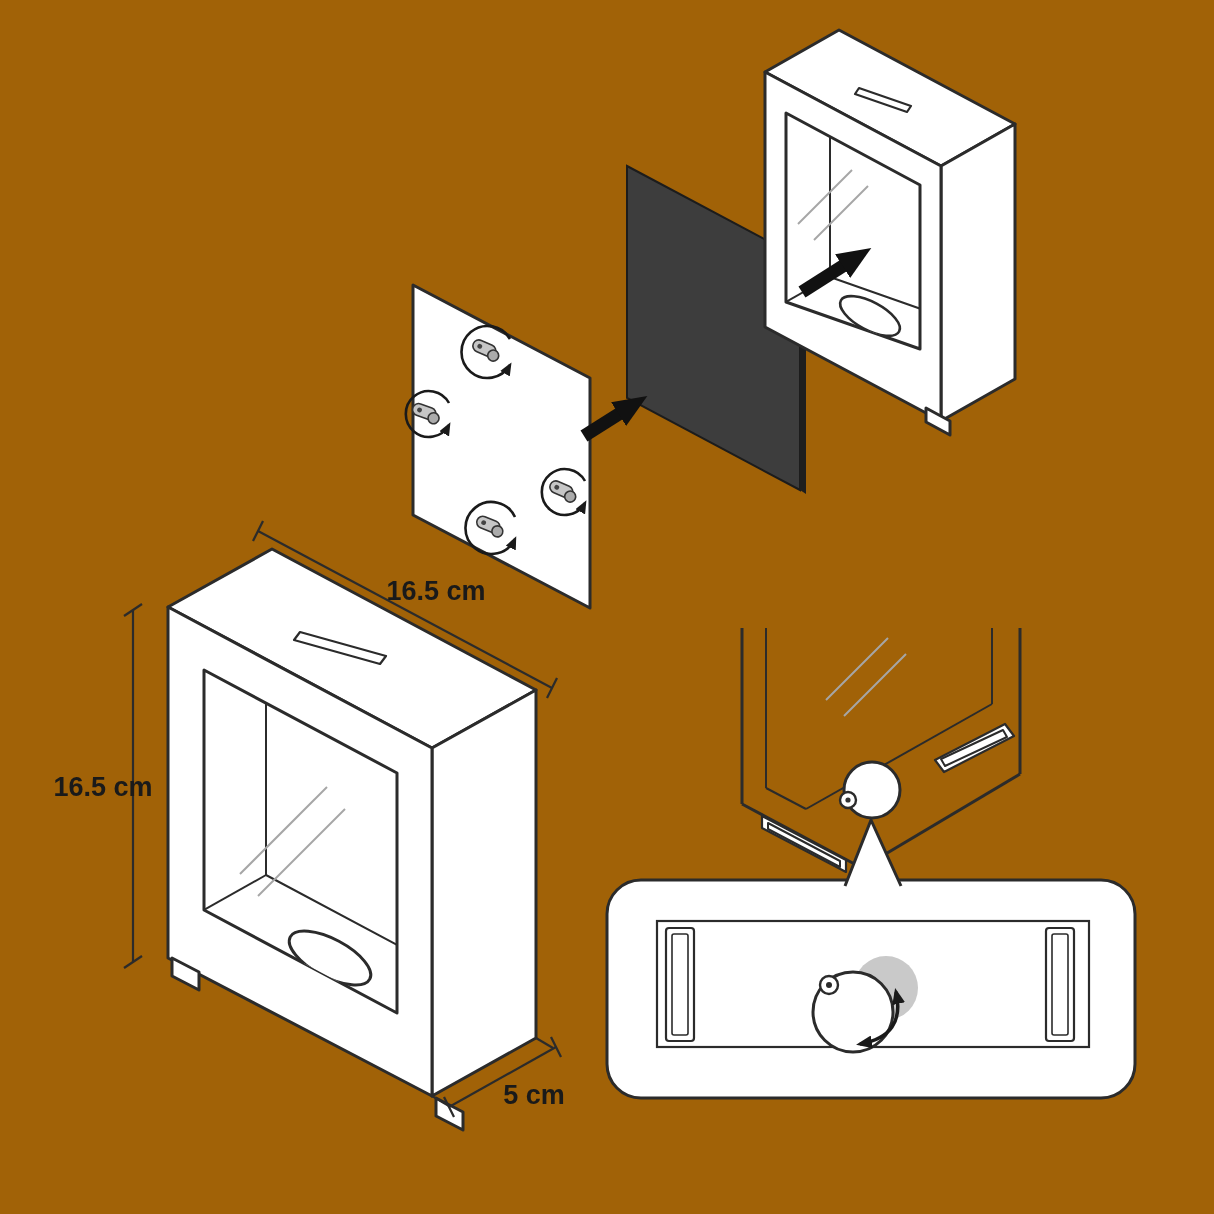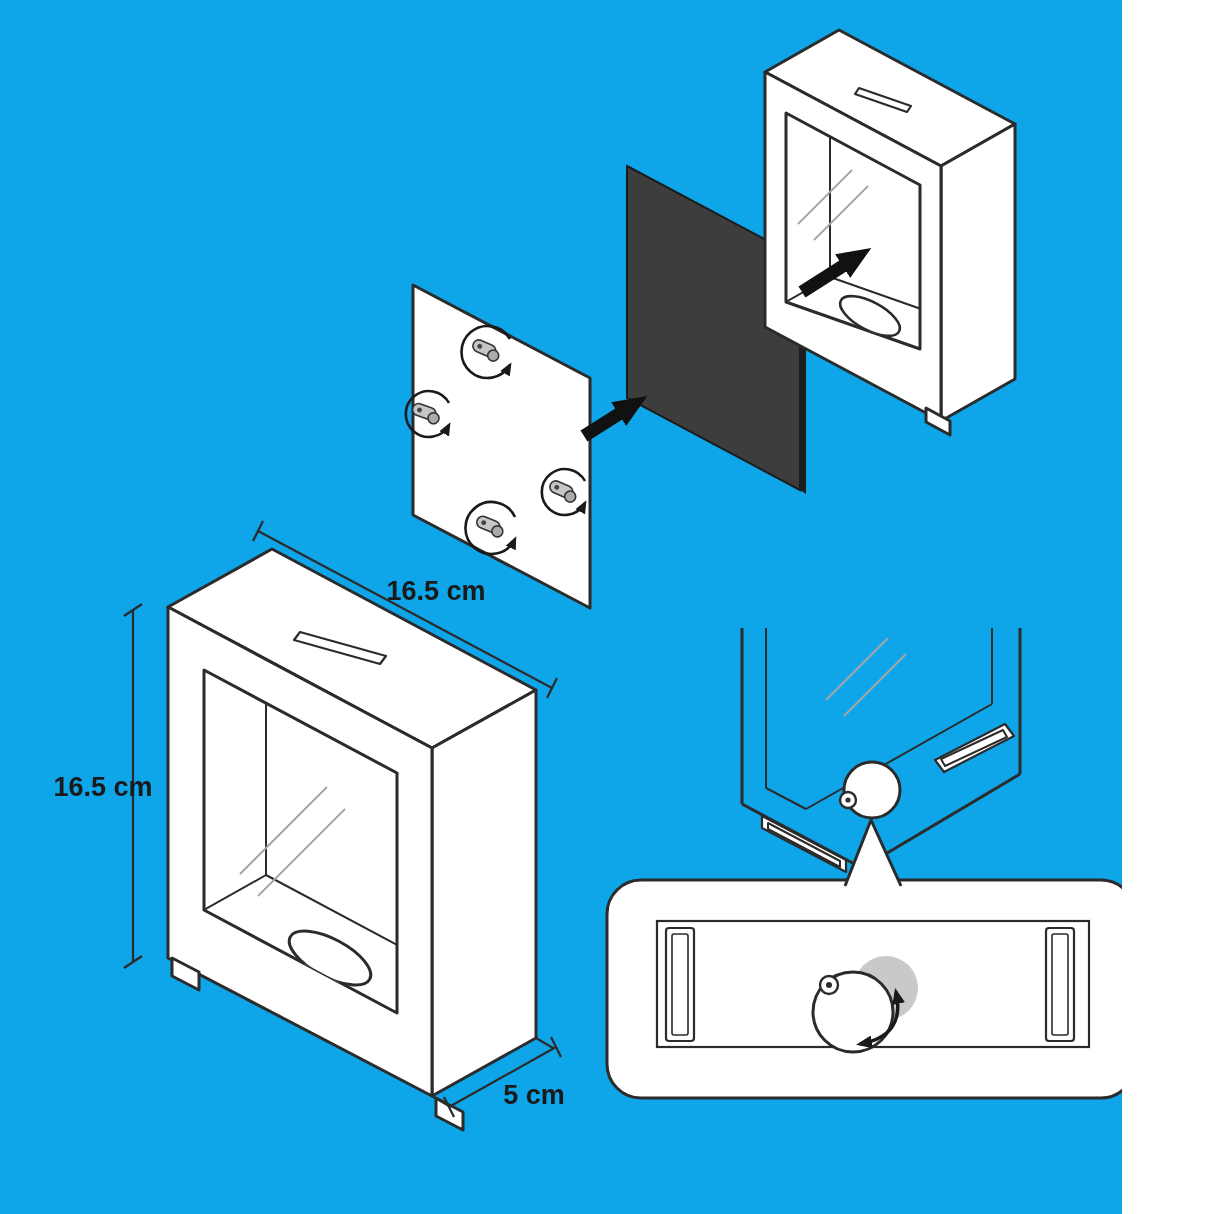--- a/index.html
+++ b/index.html
@@ -1,16 +1,16 @@
 <!DOCTYPE html>
 <html><head>
 <meta charset="utf-8">
 <style>
   html,body{margin:0;padding:0;background:#ffffff;}
-  .page{position:relative;width:1122px;height:1214px;background:#0ea5e9;overflow:hidden;
+  .page{position:relative;width:1214px;height:1214px;background:#a16207;overflow:hidden;
         font-family:"Liberation Sans", sans-serif;}
   svg{display:block;}
   .dim-label{font-family:"Liberation Sans", sans-serif;font-size:27px;font-weight:600;fill:#1a1a1a;}
   .outline{fill:#ffffff;stroke:#2b2b2b;stroke-width:3;stroke-linejoin:round;}
   .thin{fill:none;stroke:#2b2b2b;stroke-width:2;stroke-linejoin:round;}
   .dimline{stroke:#2b2b2b;stroke-width:2.2;fill:none;}
   .shine{stroke:#a6a6a6;stroke-width:2;fill:none;}
   .rotarrow{fill:none;stroke:#1a1a1a;stroke-width:2.6;}
   .bigarrow{fill:none;stroke:#111111;stroke-width:13;}
   .slotfill{fill:#ffffff;stroke:#2b2b2b;stroke-width:2.2;stroke-linejoin:round;}

